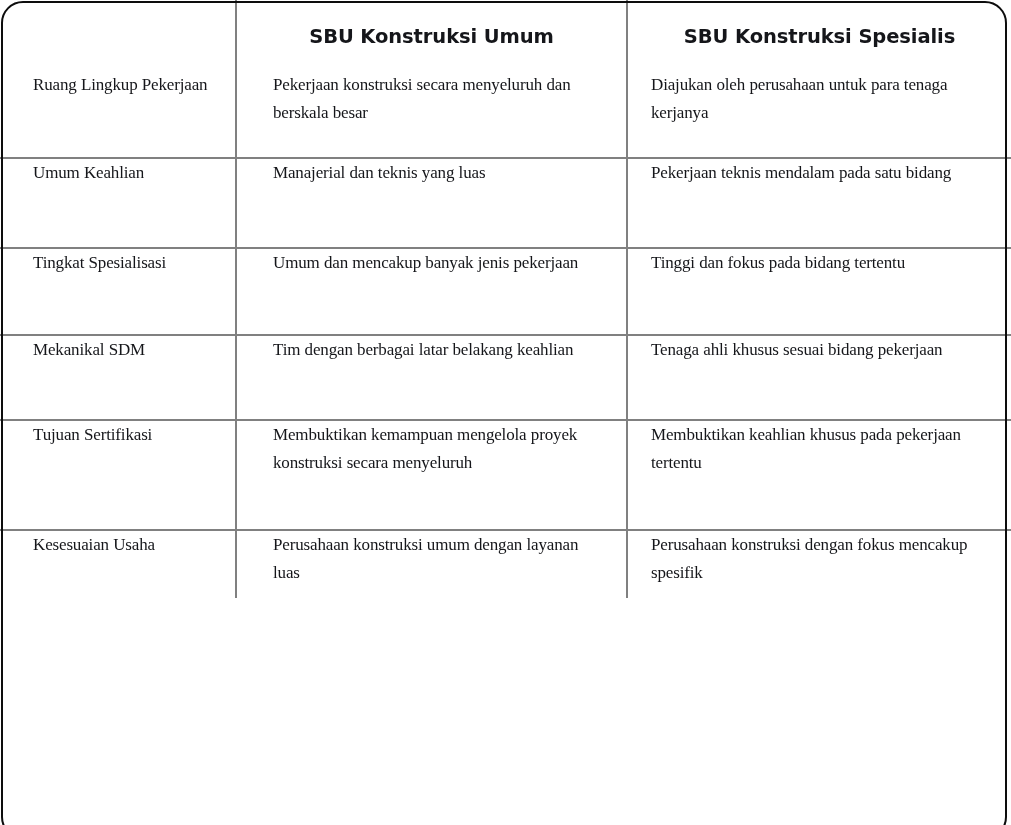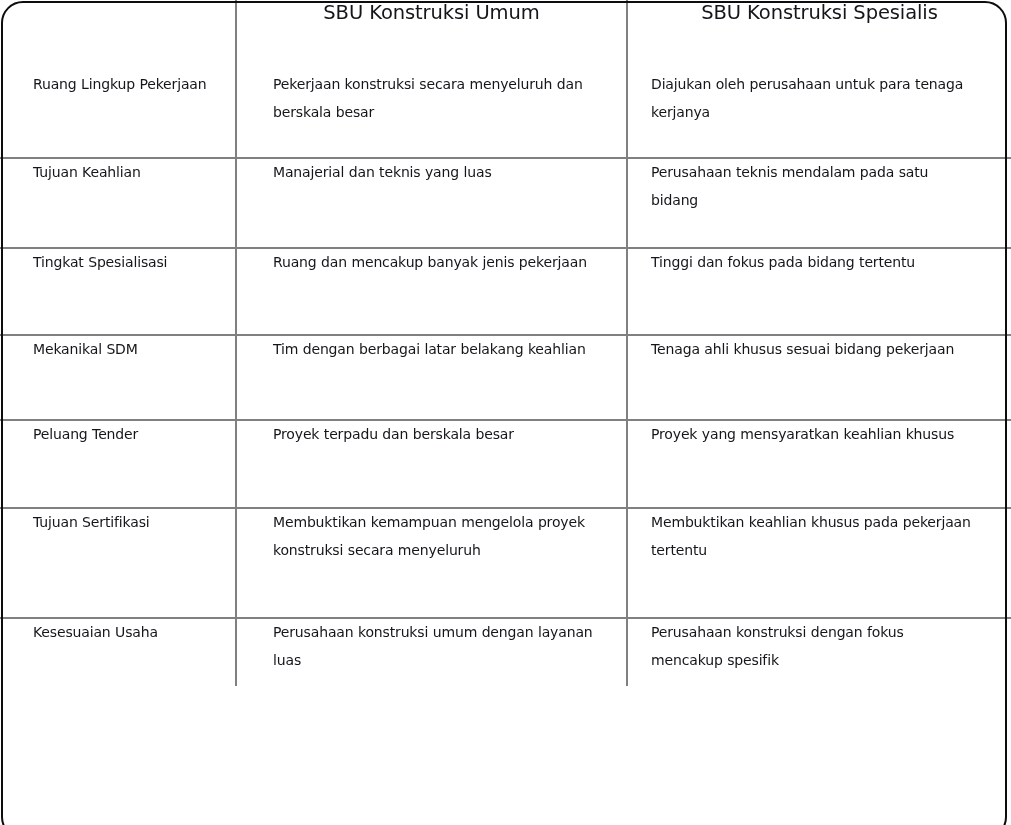--- a/index.html
+++ b/index.html
@@ -57,34 +57,36 @@
     box-sizing: border-box;
     padding: 0;
   }
   .tbl tr > *:last-child { border-right: none; }
   .tbl tr:last-child > * { border-bottom: none; }
 
   
   .hdr-row th {
     height: 71px;
     text-align: center;
-    font-weight: 400;
+    font-weight: 700;
     font-size: 19.5px;
     letter-spacing: -0.1px;
     line-height: 26px;
+    padding-top: 24px;
     margin-left: 24px;
   }
   .hdr-row th.blank { border-right: 2px solid #808080; }
 
   .cell {
     padding: 22px 26px 0 33px;
-    font-size: 14px;
+    font-size: 17px;
     line-height: 27.5px;
     letter-spacing: -0.15px;
     word-spacing: 0.2px;
+    font-family: Liberation Serif, serif;
   }
   .cell.col1 { padding-left: 33px; padding-right: 16px; }
   .cell.col2 { padding-left: 36px; padding-right: 22px; }
   .cell.col3 { padding-left: 23px; padding-right: 34px; }
 
   
   tr.r0 td { height: 87px; }
   tr.r1 td { height: 108px; }
   tr.r2 td { height: 90px; }
   tr.r3 td { height: 87px; margin-top: 8px; }
@@ -116,42 +118,37 @@
     <tbody>
 
       <tr class="r0">
         <td class="cell col1">Ruang Lingkup Pekerjaan</td>
         <td class="cell col2">Pekerjaan konstruksi secara menyeluruh dan berskala besar</td>
         <td class="cell col3">Diajukan oleh perusahaan untuk para tenaga kerjanya</td>
       </tr>
 
 
       <tr class="r2">
-        <td class="cell col1">Tujuan Keahlian</td>
+        <td class="cell col1">Umum Keahlian</td>
         <td class="cell col2">Manajerial dan teknis yang luas</td>
-        <td class="cell col3">Perusahaan teknis mendalam pada satu bidang</td>
+        <td class="cell col3">Pekerjaan teknis mendalam pada satu bidang</td>
       </tr>
 
       <tr class="r3">
         <td class="cell col1">Tingkat Spesialisasi</td>
-        <td class="cell col2">Ruang dan mencakup banyak jenis pekerjaan</td>
+        <td class="cell col2">Umum dan mencakup banyak jenis pekerjaan</td>
         <td class="cell col3">Tinggi dan fokus pada bidang tertentu</td>
       </tr>
 
       <tr class="r4">
         <td class="cell col1">Mekanikal SDM</td>
         <td class="cell col2">Tim dengan berbagai latar belakang keahlian</td>
         <td class="cell col3">Tenaga ahli khusus sesuai bidang pekerjaan</td>
       </tr>
 
-      <tr class="r5">
-        <td class="cell col1">Peluang Tender</td>
-        <td class="cell col2">Proyek terpadu dan berskala besar</td>
-        <td class="cell col3">Proyek yang mensyaratkan keahlian khusus</td>
-      </tr>
 
       <tr class="r6">
         <td class="cell col1">Tujuan Sertifikasi</td>
         <td class="cell col2">Membuktikan kemampuan mengelola proyek konstruksi secara menyeluruh</td>
         <td class="cell col3">Membuktikan keahlian khusus pada pekerjaan tertentu</td>
       </tr>
 
       <tr class="r7">
         <td class="cell col1">Kesesuaian Usaha</td>
         <td class="cell col2">Perusahaan konstruksi umum dengan layanan luas</td>

